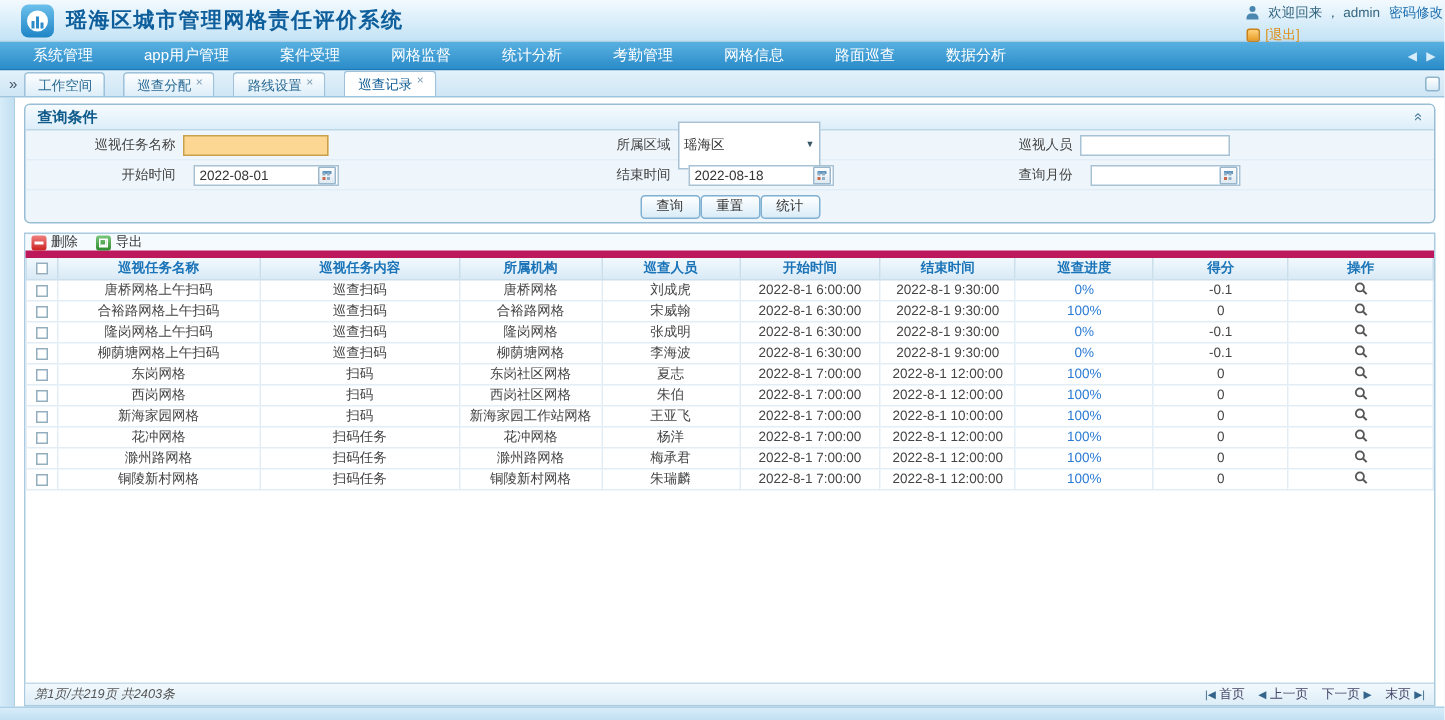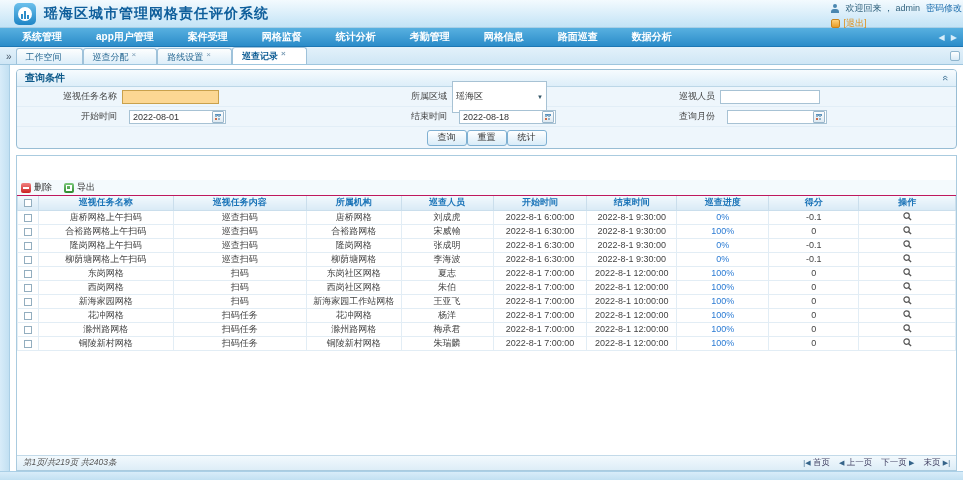--- a/index.html
+++ b/index.html
@@ -21,31 +21,31 @@
   .user-ic { width:8px; height:9px; display:inline-block; position:relative; }
   .user-ic:before { content:""; position:absolute; top:0; left:2px; width:4px; height:4px; border-radius:50%; background:#4a87b0; }
   .user-ic:after { content:""; position:absolute; bottom:0; left:0; width:8px; height:4px; border-radius:3px 3px 0 0; background:#4a87b0; }
   .lnk { color:#1f6fae; cursor:pointer; text-decoration:none; }
   .hdr-line2 { margin-top:2px; display:flex; justify-content:flex-start; align-items:center; gap:3px; color:#df8c13; }
   .logout-ic { width:9px; height:9px; border-radius:2px; background:linear-gradient(#ffd27a,#e89c27); border:1px solid #c9821a; display:inline-block; }
 
   
   .nav { height:19px; background:linear-gradient(#58b0e0,#2b8cc9); border-bottom:1px solid #1d77b4;
     display:flex; align-items:center; padding:0 10px; position:relative; }
-  .nav-item { color:#fff; font-size:10px; font-weight:bold; padding:0 22px 0 12px; cursor:pointer; white-space:nowrap; }
+  .nav-item { color:#fff; font-size:10px; font-weight:normal; padding:0 22px 0 12px; cursor:pointer; white-space:nowrap; }
   .nav-arrows { position:absolute; right:4px; color:#d7edfa; font-size:8px; letter-spacing:2px; cursor:pointer; }
 
   
   .tabs { height:18px; background:linear-gradient(#e3f1fa,#cfe6f5); border-bottom:1px solid #9fc6de;
     display:flex; align-items:flex-end; padding:0 2px; position:relative; }
   .tab-expander { font-size:10px; color:#456; padding:0 4px 2px 4px; cursor:pointer; }
-  .tab { height:16px; margin-right:0; padding:2px 20px 0 9px; font-size:9px; color:#2a6a94;
+  .tab { height:16px; margin-right:12px; padding:2px 7px 0 9px; font-size:9px; color:#2a6a94;
     background:linear-gradient(#fdfefe,#ddeef9); border:1px solid #9fc2da; border-bottom:none;
     border-radius:3px 3px 0 0; display:flex; align-items:flex-start; gap:3px; cursor:pointer; white-space:nowrap; }
-  .tab.active { background:#fff; color:#0d5c94; font-weight:bold; height:17px;justify-content:flex-end; }
+  .tab.active { background:#fff; color:#0d5c94; font-weight:normal; height:17px;justify-content:flex-end; }
   .tab .x { font-size:8px; color:#7a9cb5; line-height:8px; cursor:pointer; }
   .tab-tools { position:absolute; right:3px; bottom:3px; width:10px; height:10px; border:1px solid #8fb5cd;
     background:linear-gradient(#fff,#d8eaf6); border-radius:2px; cursor:pointer; }
 
   
   .body-wrap { flex:1; display:flex; min-height:0; background:#fff; }
   .left-strip { width:10px; background:linear-gradient(90deg,#d8ecf9,#c2e0f2); border-right:1px solid #aacfe6; }
   .main { flex:1; display:flex; flex-direction:column; min-width:0; padding:4px 6px 0 6px; background:#fff; }
 
   
@@ -75,22 +75,22 @@
   .selbox { width:95px; height:32px; border:1px solid #a7c2d4; background:#fff; display:flex; align-items:center; cursor:pointer; }
   .selbox .sval { flex:1; font-size:9px; color:#333; padding-left:3px; }
   .selbox .arr { font-size:6px; color:#356; padding-right:3px; }
   .qbtnrow { height:21px; display:flex; align-items:center; justify-content:center; gap:0; }
   .btn { min-width:40px; height:16px; font-size:9px; color:#333; border:1px solid #7fb0d2; border-radius:3px;
     background:linear-gradient(#ffffff,#d9ecf8); cursor:pointer; padding:0 10px;
     font-family:"Liberation Sans","DejaVu Sans",sans-serif; }
 
   
   .gpanel { margin-top:6px; flex:1; border:1px solid #aacbdf; display:flex; flex-direction:column; min-height:0; background:#fff; }
-  .toolbar { height:16px; background:#f4fafd; border-bottom:1px solid #be185d; display:flex; 
-    gap:12px; padding:0 4px;margin-top:24px; }
+  .toolbar { height:16px; background:#f4fafd; border-bottom:5px solid #be185d; display:flex; 
+    gap:12px; padding:0 4px; }
   .tool { display:flex; align-items:center; gap:3px; font-size:9px; color:#333; cursor:pointer; }
   .ic-del { width:10px; height:10px; border-radius:2px; background:linear-gradient(#f08080,#cc2222); position:relative; }
   .ic-del:before { content:""; position:absolute; left:2px; right:2px; top:4px; height:2px; background:#fff; }
   .ic-exp { width:10px; height:10px; border-radius:2px; background:linear-gradient(#7cc87c,#2e8b2e); position:relative; }
   .ic-exp:before { content:""; position:absolute; left:2px; right:2px; top:2px; bottom:2px;
     background:linear-gradient(#fff,#fff) left 3px top 0/1px 100% no-repeat, linear-gradient(#fff,#fff) 0 3px/100% 1px no-repeat; border:1px solid #fff; }
   .tbl-wrap { flex:1; overflow:hidden; }
   table { width:100%; border-collapse:collapse; table-layout:fixed; }
   th { height:14px; background:linear-gradient(#f2f9fd,#d9eaf6); color:#1b74b8; font-size:9px; font-weight:bold;
     border:1px solid #cadeec; border-top:none; }

